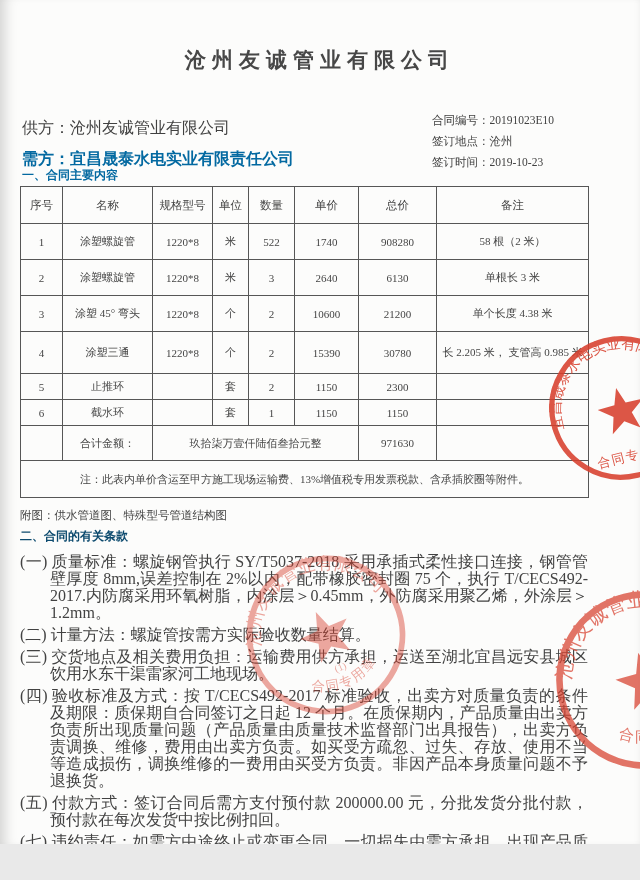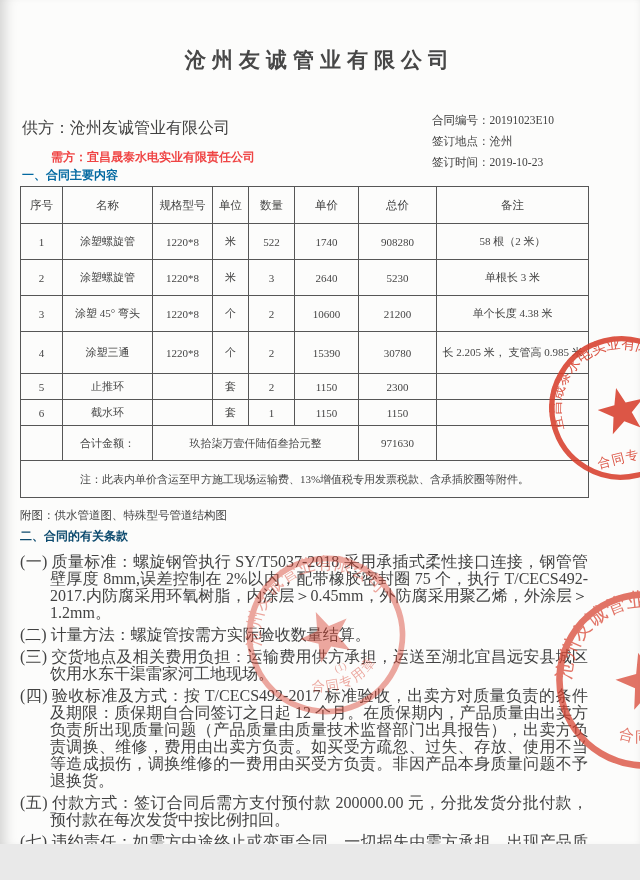--- a/index.html
+++ b/index.html
@@ -10,21 +10,21 @@
     color:#3a3a3a;
     box-shadow:inset 14px 0 14px -10px rgba(0,0,0,.18), inset -4px 0 8px -6px rgba(0,0,0,.10);
   }
   .company-title{position:absolute;top:46px;left:0;width:100%;text-align:center;
     font-size:21px;font-weight:700;letter-spacing:6px;color:#474747;}
   .doc-title{position:absolute;top:82px;left:0;width:100%;text-align:center;
     font-size:17px;font-weight:700;letter-spacing:10px;color:#4a4a4a;}
   .meta{position:absolute;top:110px;left:420px;font-size:11.5px;line-height:21px;color:#414141;margin-left:12px;}
   .meta div{white-space:nowrap;}
   .supplier-line{position:absolute;top:118px;left:22px;font-size:16px;color:#414141;}
-  .buyer-line{position:absolute;top:149px;left:22px;font-size:12px;font-weight:600;color:#ef4444;margin-left:29px;}
+  .buyer-line{position:absolute;top:149px;left:22px;font-size:16px;font-weight:600;color:#0369a1;}
   .sec1-heading{position:absolute;top:167px;left:22px;font-size:12px;font-weight:700;color:#0369a1;}
 
   .content{position:absolute;top:186px;left:20px;width:568px;}
   table.items{border-collapse:collapse;width:568px;table-layout:fixed;
     font-size:11px;color:#454545;}
   table.items th,table.items td{border:1px solid #565656;text-align:center;
     padding:2px 3px;overflow:hidden;}
   table.items th{font-weight:500;font-size:11.5px;height:32px;}
   tr.r-std{height:36px;} tr.r-tall{height:42px;} tr.r-short{height:26px;}
   tr.r-total{height:35px;} 
@@ -101,21 +101,21 @@
         <td>908280</td>
         <td>58 根（2 米）</td>
       </tr>
       <tr class="r-std">
         <td>2</td>
         <td>涂塑螺旋管</td>
         <td>1220*8</td>
         <td>米</td>
         <td>3</td>
         <td>2640</td>
-        <td>5230</td>
+        <td>6130</td>
         <td>单根长 3 米</td>
       </tr>
       <tr class="r-std">
         <td>3</td>
         <td>涂塑 45° 弯头</td>
         <td>1220*8</td>
         <td>个</td>
         <td>2</td>
         <td>10600</td>
         <td>21200</td>

